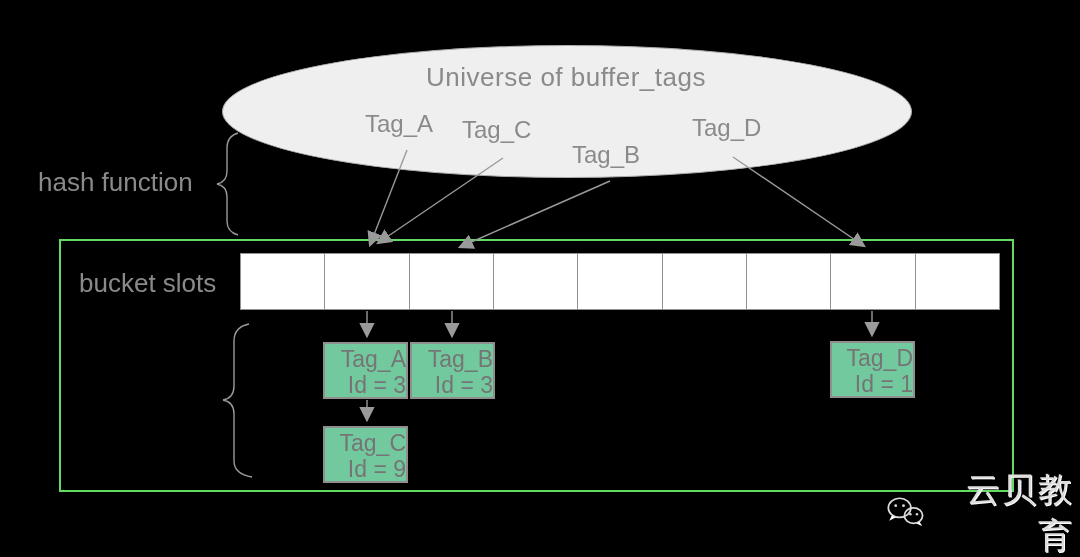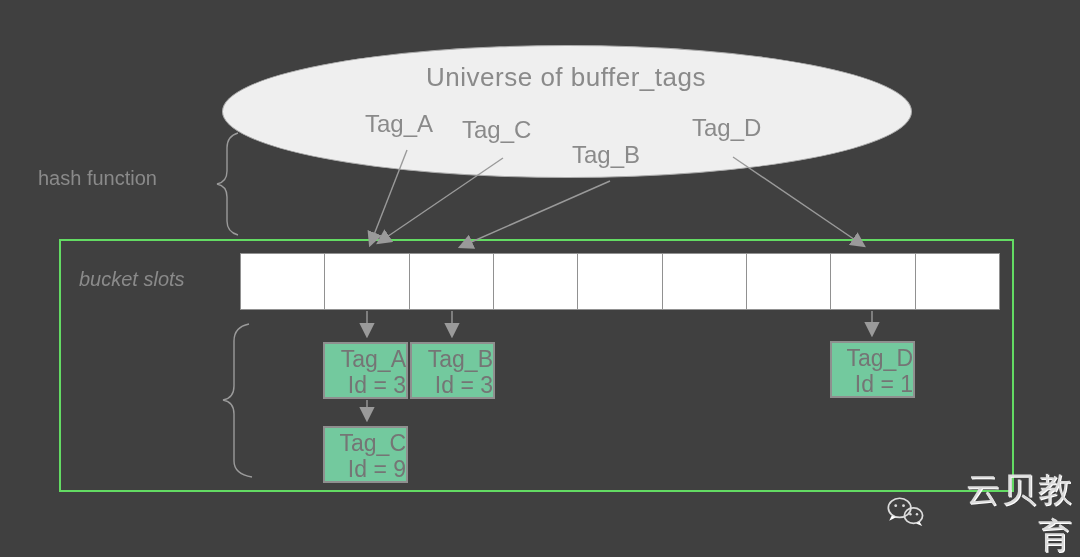--- a/index.html
+++ b/index.html
@@ -1,19 +1,19 @@
 <!DOCTYPE html>
 <html><head>
 <meta charset="utf-8">
 <style>
   html,body{margin:0;padding:0;background:#ffffff;}
   #canvas{
     position:relative;
     width:1080px;height:557px;
-    background:#404040;
+    background:#000000;
     font-family:"Liberation Sans", sans-serif;
     overflow:hidden;
   }
   .abs{position:absolute;text-align:right;}
   
   .universe{
     left:222px;top:45px;width:688px;height:131px;
     background:#efefef;
     border:1px solid #ababab;
     border-radius:50%;
@@ -23,21 +23,21 @@
     text-align:center;
     font-size:26px;color:#8a8a8a;
     letter-spacing:0.5px;
   }
   .tag-label{
     font-size:24px;color:#8a8a8a;
     white-space:nowrap;
   }
   
   .side-label{
-    font-size:20px;color:#8a8a8a;white-space:nowrap;
+    font-size:26px;color:#8a8a8a;white-space:nowrap;
   }
   
   .outer-box{
     left:59px;top:239px;width:955px;height:253px;
     border:2px solid #63db63;
     box-sizing:border-box;
   }
   
   .slot-row{
     left:240px;top:253px;width:760px;height:57px;
@@ -89,21 +89,21 @@
 
   <div class="abs universe"></div>
   <div class="abs universe-title">Universe of buffer_tags</div>
 
   <div class="abs tag-label" style="left:365px;top:110px;">Tag_A</div>
   <div class="abs tag-label" style="left:462px;top:116px;">Tag_C</div>
   <div class="abs tag-label" style="left:572px;top:141px;">Tag_B</div>
   <div class="abs tag-label" style="left:692px;top:114px;">Tag_D</div>
 
   <div class="abs side-label" style="left:38px;top:167px;">hash function</div>
-  <div class="abs side-label" style="left:79px;top:268px;font-style:italic;">bucket slots</div>
+  <div class="abs side-label" style="left:79px;top:268px;">bucket slots</div>
 
   <div class="abs slot-row" id="slot-row">
       <div class="slot"></div>
       <div class="slot"></div>
       <div class="slot"></div>
       <div class="slot"></div>
       <div class="slot"></div>
       <div class="slot"></div>
       <div class="slot"></div>
       <div class="slot"></div>

